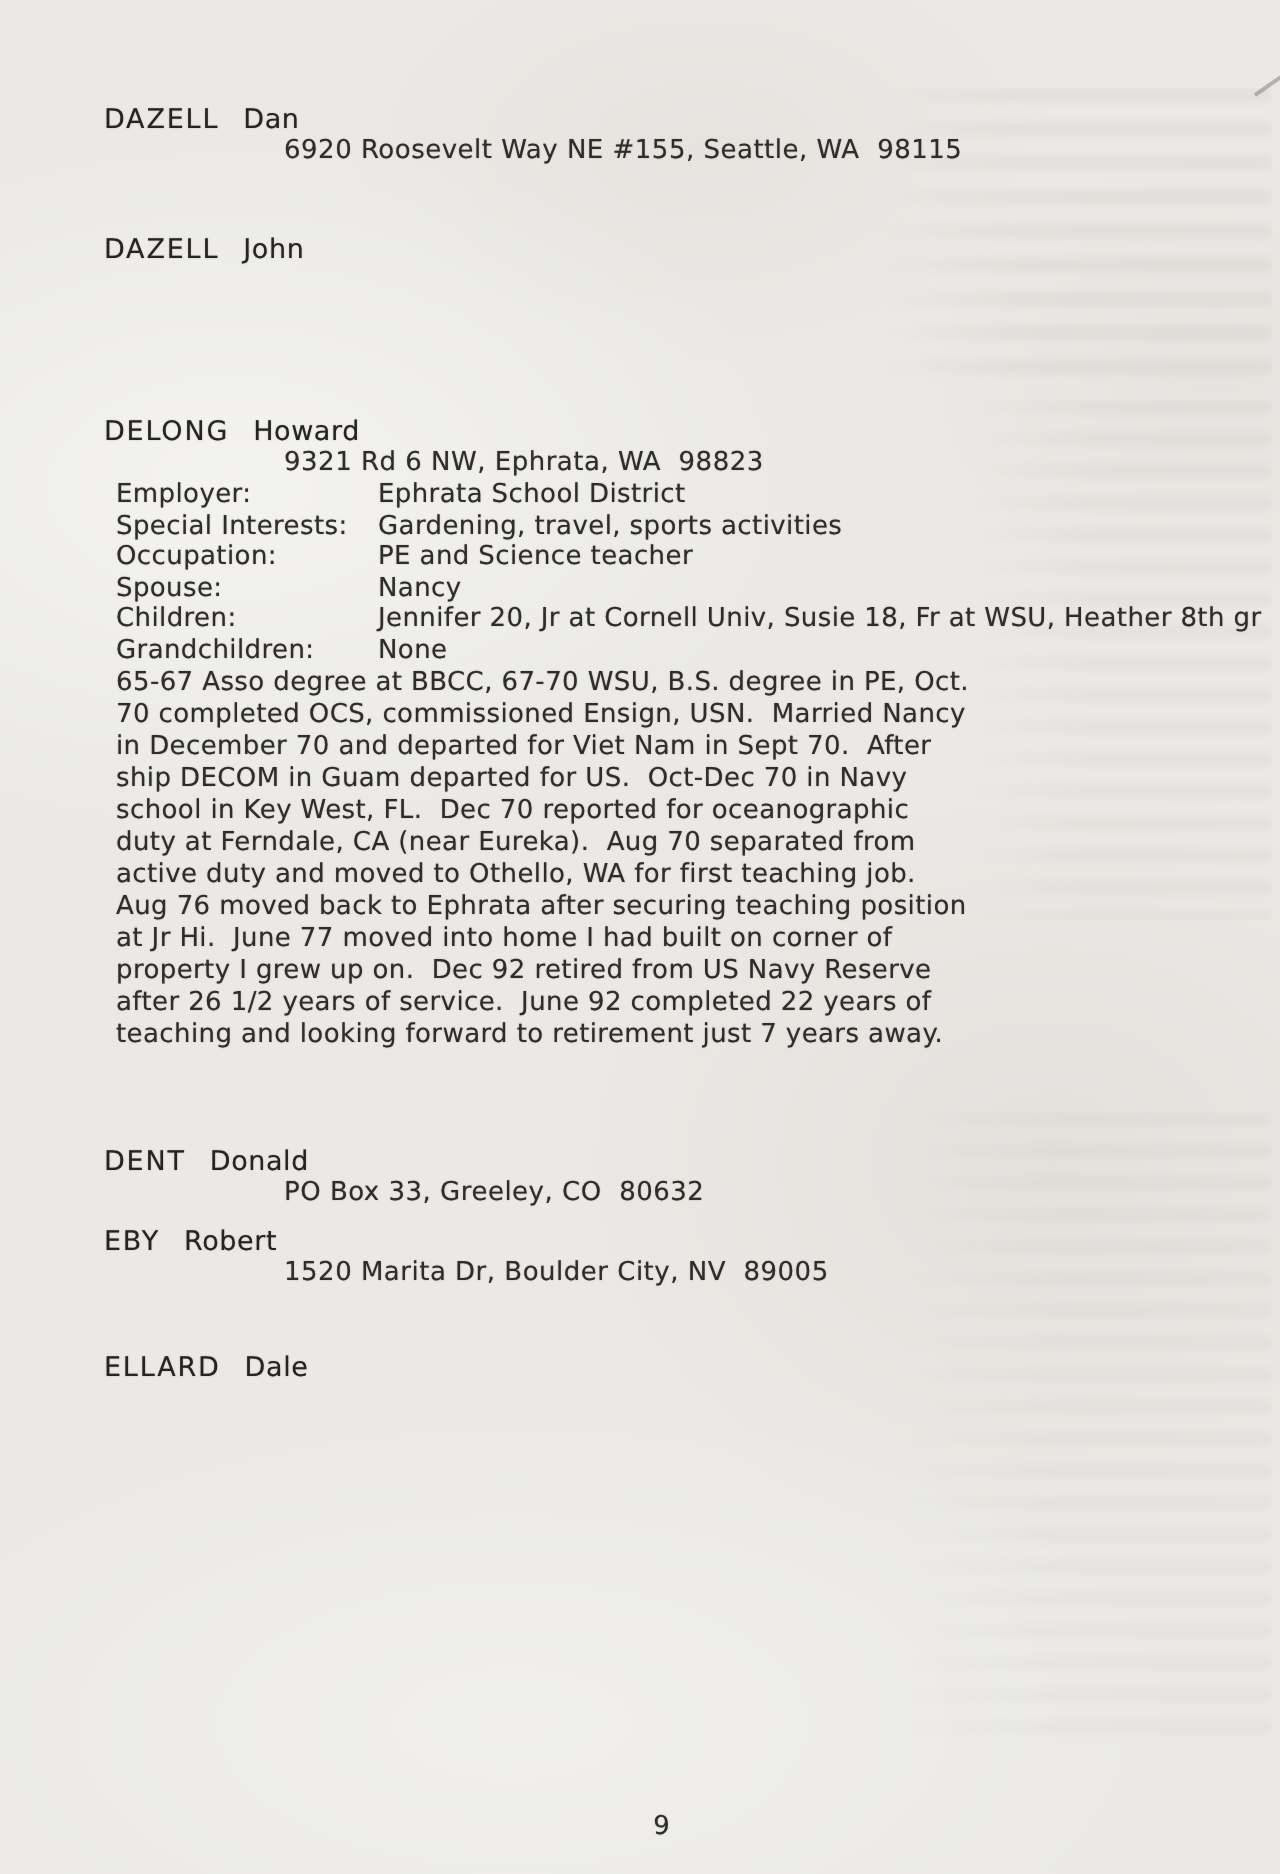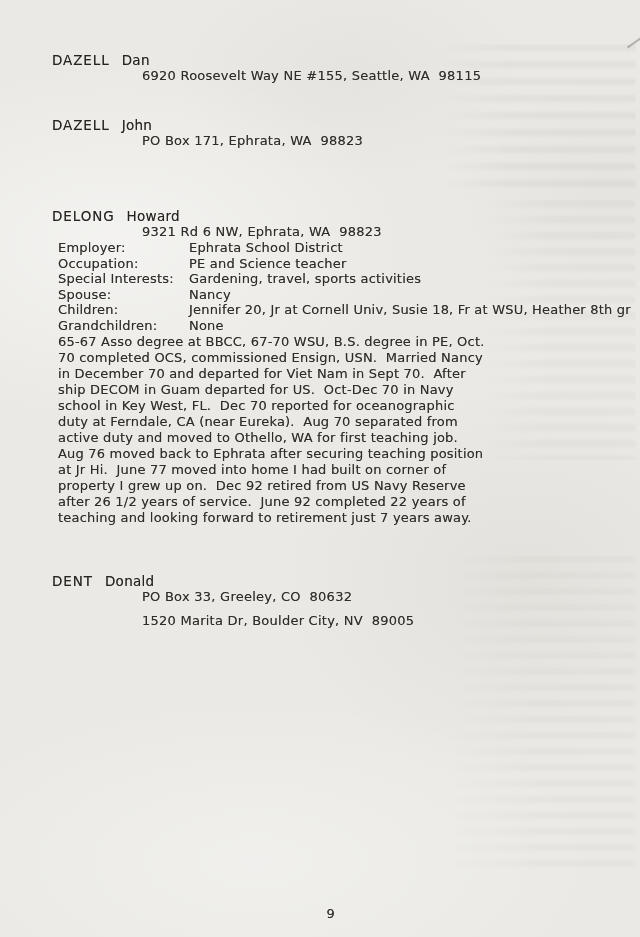--- a/index.html
+++ b/index.html
@@ -75,37 +75,36 @@
   <div class="ghost ghost-low-right"></div>
   <div class="corner-mark"></div>
 
   <main id="entries">
       <section class="entry" style="top: 52px;">
         <div class="entry-name"><span class="last">DAZELL</span><span class="first">Dan</span></div>
         <div class="entry-address">6920 Roosevelt Way NE #155, Seattle, WA  98115</div>
       </section>
       <section class="entry" style="top: 117px;">
         <div class="entry-name"><span class="last">DAZELL</span><span class="first">John</span></div>
-        <div class="entry-address">PO Box 171, Ephrata, WA  98823</div>
       </section>
       <section class="entry" style="top: 208px;">
         <div class="entry-name"><span class="last">DELONG</span><span class="first">Howard</span></div>
         <div class="entry-address">9321 Rd 6 NW, Ephrata, WA  98823</div>
         <div class="entry-fields">
           <div class="field-row">
             <span class="field-label">Employer:</span>
             <span class="field-value">Ephrata School District</span>
           </div>
           <div class="field-row">
+            <span class="field-label">Special Interests:</span>
+            <span class="field-value">Gardening, travel, sports activities</span>
+          </div>
+          <div class="field-row">
             <span class="field-label">Occupation:</span>
             <span class="field-value">PE and Science teacher</span>
-          </div>
-          <div class="field-row">
-            <span class="field-label">Special Interests:</span>
-            <span class="field-value">Gardening, travel, sports activities</span>
           </div>
           <div class="field-row">
             <span class="field-label">Spouse:</span>
             <span class="field-value">Nancy</span>
           </div>
           <div class="field-row">
             <span class="field-label">Children:</span>
             <span class="field-value">Jennifer 20, Jr at Cornell Univ, Susie 18, Fr at WSU, Heather 8th gr</span>
           </div>
           <div class="field-row">
@@ -115,20 +114,22 @@
           <div class="field-row multiline">
             <span class="field-value">65-67 Asso degree at BBCC, 67-70 WSU, B.S. degree in PE, Oct. 70 completed OCS, commissioned Ensign, USN.  Married Nancy in December 70 and departed for Viet Nam in Sept 70.  After ship DECOM in Guam departed for US.  Oct-Dec 70 in Navy school in Key West, FL.  Dec 70 reported for oceanographic duty at Ferndale, CA (near Eureka).  Aug 70 separated from active duty and moved to Othello, WA for first teaching job.  Aug 76 moved back to Ephrata after securing teaching position at Jr Hi.  June 77 moved into home I had built on corner of property I grew up on.  Dec 92 retired from US Navy Reserve after 26 1/2 years of service.  June 92 completed 22 years of teaching and looking forward to retirement just 7 years away.</span>
           </div>
         </div>
       </section>
       <section class="entry" style="top: 549px; margin-top: 24px;">
         <div class="entry-name"><span class="last">DENT</span><span class="first">Donald</span></div>
         <div class="entry-address">PO Box 33, Greeley, CO  80632</div>
       </section>
       <section class="entry" style="top: 613px;">
+        <div class="entry-name"><span class="last">EBY</span><span class="first">Robert</span></div>
         <div class="entry-address">1520 Marita Dr, Boulder City, NV  89005</div>
       </section>
       <section class="entry" style="top: 676px;">
+        <div class="entry-name"><span class="last">ELLARD</span><span class="first">Dale</span></div>
       </section>
     </main>
 
   <div class="page-number">9</div>
 </div>
 
 </body></html>

